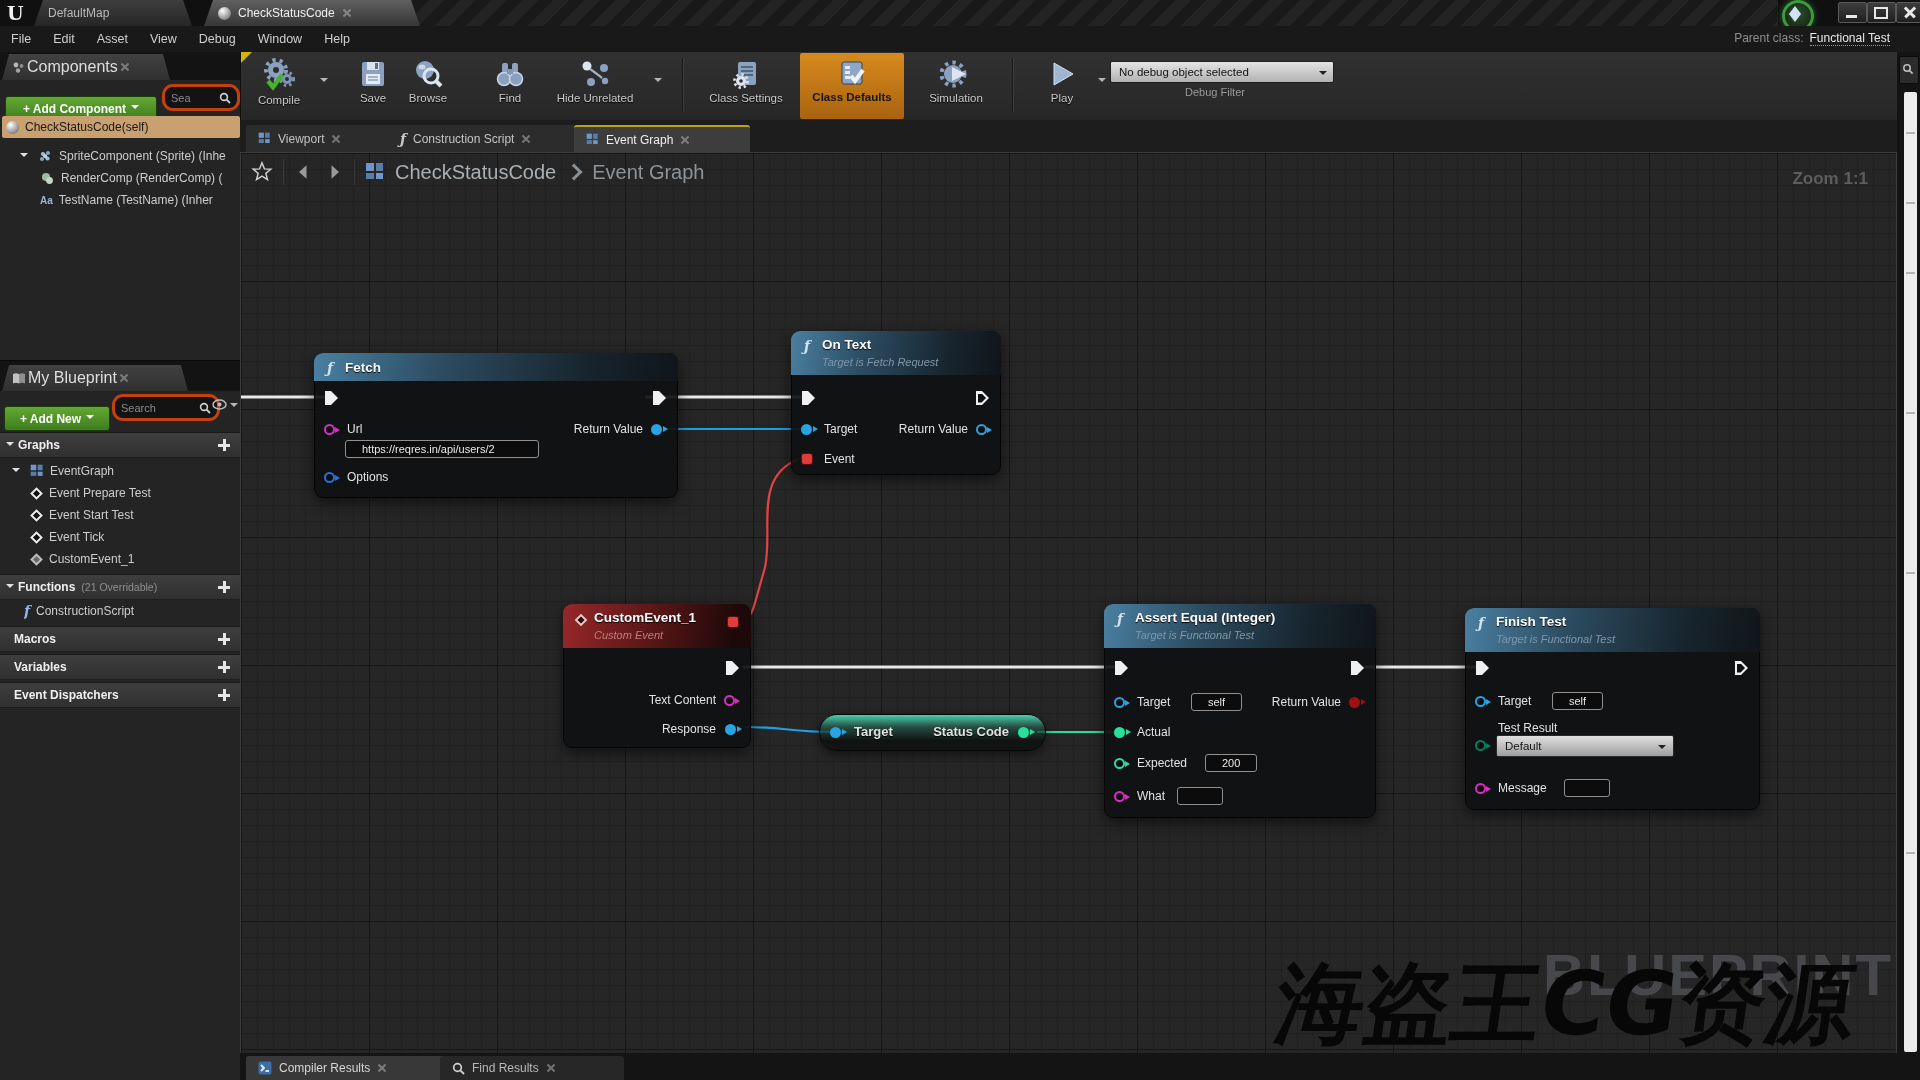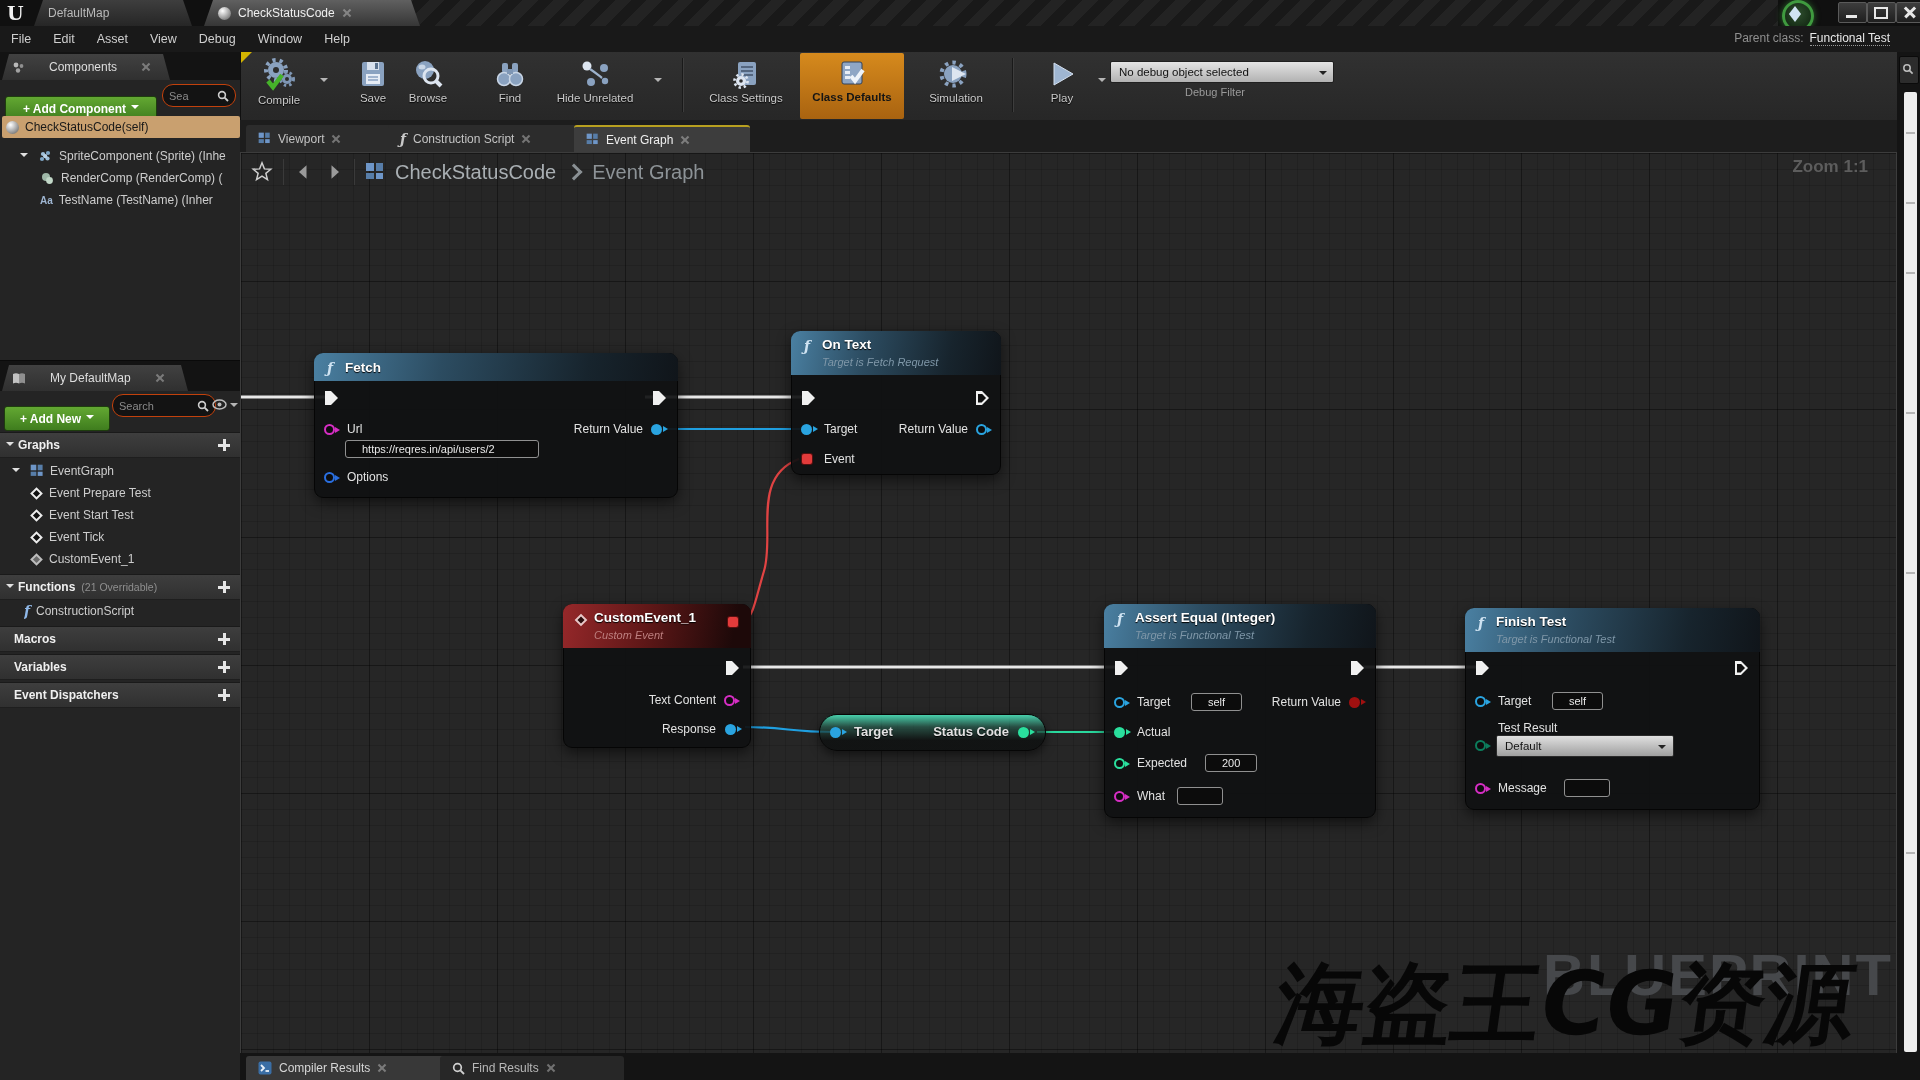--- a/index.html
+++ b/index.html
@@ -35,25 +35,25 @@
   .tsep{position:absolute;top:6px;width:1px;height:54px;background:#191919;border-right:1px solid #3d3d3d;}
   .caret{width:0;height:0;border:4px solid transparent;border-top-color:#b5b5b5;position:absolute;}
   .corner{position:absolute;left:0;top:0;width:0;height:0;border-top:12px solid #d3b400;border-right:12px solid transparent;}
   #classdefaults{background:linear-gradient(#d68a1d,#a96310);border-radius:2px;top:1px;height:66px;}
   #classdefaults .tlabel{color:#151515;text-shadow:none;font-weight:bold;}
   .ddebug{position:absolute;background:linear-gradient(#e4e4e4,#b2b2b2);border:1px solid #202020;border-radius:2px;
           color:#111;font-size:11.5px;line-height:20px;padding:0 18px 0 8px;}
   
   #leftcol{left:0;top:52px;width:240px;height:1028px;background:#242424;border-right:1px solid #101010;}
   .ptabstrip{position:absolute;left:0;width:240px;background:#131313;}
-  .ptab{position:absolute;display:flex;align-items:center;gap:24px;padding:0 10px;background:linear-gradient(#414141,#303030);
-        clip-path:polygon(7px 0,calc(100% - 7px) 0,100% 100%,0 100%);font-size:12px;color:#dedede;}
+  .ptab{position:absolute;display:flex;align-items:center;gap:2px;padding:0 10px;background:linear-gradient(#414141,#303030);
+        clip-path:polygon(7px 0,calc(100% - 7px) 0,100% 100%,0 100%);font-size:16px;color:#dedede;}
   .gbtn{position:absolute;background:linear-gradient(#63a832,#3f7d1e);border:1px solid #1e3d0e;border-radius:3px;
         color:#fff;font-weight:bold;font-size:12px;display:flex;align-items:center;justify-content:center;gap:5px;margin-top:12px;}
-  .searchbox{position:absolute;background:#131313;border:1px solid #c2410c;border-radius:11px;display:flex;align-items:center;
+  .searchbox{position:absolute;background:#131313;border:3px solid #c2410c;border-radius:11px;display:flex;align-items:center;
              padding:0 6px;color:#8a8a8a;font-size:11px;justify-content:space-between;}
   .trow{position:absolute;display:flex;align-items:center;gap:6px;font-size:12px;color:#cdcdcd;white-space:nowrap;overflow:hidden;}
   .selrow{background:#c9a06f;border-radius:2px;color:#181818;}
   .sechead{position:absolute;left:0;width:240px;height:24px;background:linear-gradient(#3e3e3e,#303030);
            border-top:1px solid #1a1a1a;border-bottom:1px solid #1e1e1e;display:flex;align-items:center;}
   .sechead b{font-size:12px;color:#f0f0f0;}
   .cnt{font-size:10.5px;color:#8f8f8f;margin-left:6px;}
   .plus{position:absolute;right:8px;top:4px;width:16px;height:16px;}
   .plus::before,.plus::after{content:"";position:absolute;background:#e6e6e6;}
   .plus::before{left:7px;top:2px;width:3px;height:12px;}
@@ -68,21 +68,21 @@
         background:#2c2c2c;color:#c3c3c3;border-radius:3px 3px 0 0;}
   .gtab.active{background:#3d3d3d;color:#efefef;border-top:2px solid #b8a020;height:25px;}
   #canvas{left:240px;top:152px;width:1655px;height:901px;border:1px solid #3c3c3c;overflow:hidden;
     background-color:#262626;
     background-image:
       linear-gradient(to right, rgba(0,0,0,.30) 1px, transparent 1px),
       linear-gradient(to bottom, rgba(0,0,0,.30) 1px, transparent 1px),
       linear-gradient(to right, rgba(0,0,0,.13) 1px, transparent 1px),
       linear-gradient(to bottom, rgba(0,0,0,.13) 1px, transparent 1px);
     background-size:128px 128px,128px 128px,16px 16px,16px 16px;}
-  #zoomlabel{position:absolute;right:28px;top:4px;font-size:17px;font-weight:bold;color:#5d5d5d;margin-left:11px;}
+  #zoomlabel{position:absolute;right:28px;top:16px;font-size:17px;font-weight:bold;color:#5d5d5d;margin-left:11px;}
   #breadcrumb{position:absolute;left:10px;top:6px;display:flex;align-items:center;gap:10px;color:#9aa0a4;}
   .bc-big{font-size:20px;color:#a9afb3;}
   .bc-chev{width:9px;height:9px;border-top:3px solid #8a9094;border-right:3px solid #8a9094;transform:rotate(45deg);margin:0 2px;}
   .bcsep{width:1px;height:26px;background:#3a3a3a;}
   
   .node{position:absolute;background:rgba(16,17,18,.93);border:1px solid #050505;border-radius:9px;
         box-shadow:0 5px 14px rgba(0,0,0,.55), inset 0 1px 0 rgba(255,255,255,.05);}
   .nhead{position:absolute;left:-1px;top:-1px;right:-1px;border-radius:9px 9px 0 0;}
   .nhead.blue{background:linear-gradient(100deg,#4a80a2 0%,#2c4c61 35%,#17242d 75%,#10151a 100%);}
   .nhead.red{background:linear-gradient(100deg,#96282a 0%,#5e1717 45%,#1d0909 90%);}
@@ -331,21 +331,21 @@
     <span style="font-size:10px;color:#9fb6d2;font-weight:bold;">Aa</span>
     <span>TestName (TestName) (Inher</span>
   </div>
 
   <div class="ptabstrip" style="top:308px;height:30px;border-top:1px solid #0a0a0a;">
     <div class="ptab" style="left:2px;top:4px;width:166px;height:26px;">
       <svg width="14" height="13" viewBox="0 0 14 13">
         <path d="M1 2 Q4 0.5 7 2 L7 11.5 Q4 10 1 11.5 z" fill="#c2c2c2"></path>
           <path d="M13 2 Q10 0.5 7 2 L7 11.5 Q10 10 13 11.5 z" fill="#8f8f8f"></path>
       </svg>
-      <span>My DefaultMap</span>
+      <span>My Blueprint</span>
       <span class="xic"></span>
     </div>
   </div>
 
   <div class="gbtn" style="left:4px;top:342px;width:104px;height:23px;">
     <span>+ Add New</span>
     <span class="caret" style="position:static;border-top-color:#fff;"></span>
   </div>
   <div class="searchbox" style="left:112px;top:342px;width:90px;height:21px;">
     <span>Search</span>

